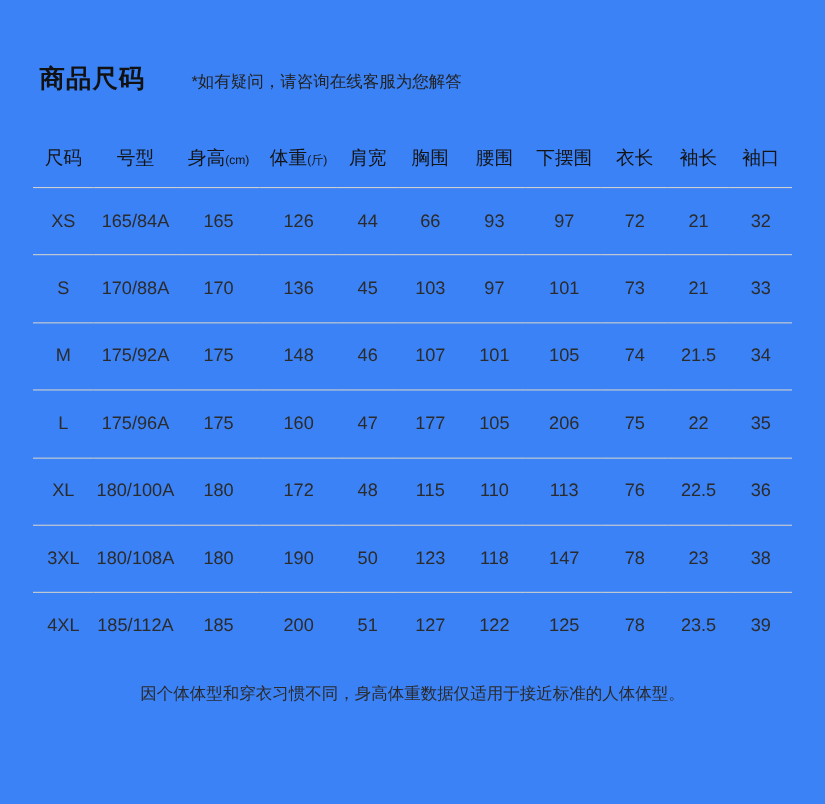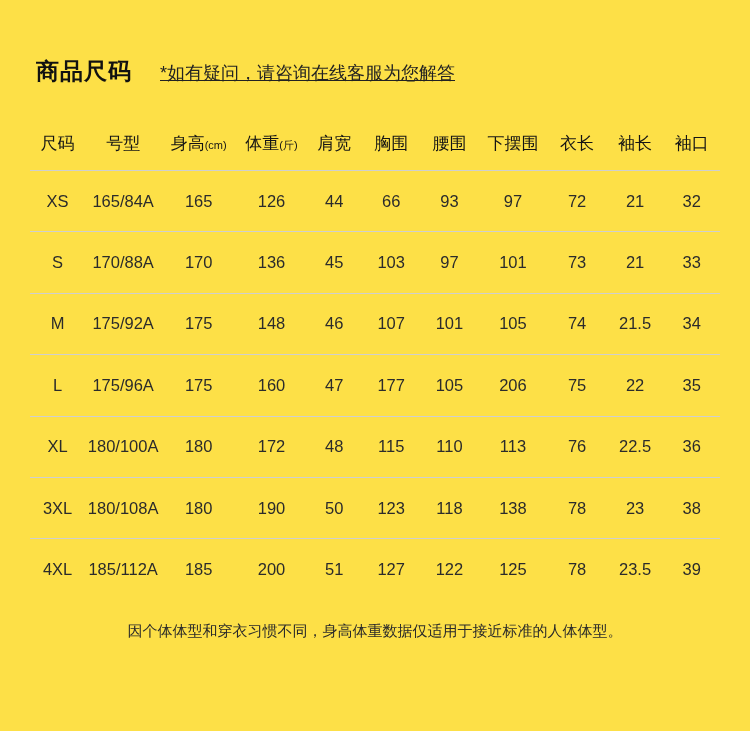--- a/index.html
+++ b/index.html
@@ -1,43 +1,42 @@
 <!DOCTYPE html>
 <html><head>
 <meta charset="utf-8">
 <style>
   html, body { margin: 0; padding: 0; }
   .page {
     position: relative;
     width: 750px;
     height: 731px;
-    background: #fde047;
+    background: #3b82f6;
     font-family: "Liberation Sans", "DejaVu Sans", sans-serif;
     color: #2b2b2b;
     overflow: hidden;
     box-sizing: border-box;
   }
   .titlebar {
     display: flex;
     align-items: baseline;
     padding: 57px 0 0 36px;
   }
   .page-title {
     margin: 0;
     font-size: 23px;
     font-weight: bold;
     color: #111111;
     letter-spacing: 1px;
     line-height: 28px;
   }
   .title-note {
-    margin-left: 28px;
-    font-size: 18px;
+    margin-left: 42px;
+    font-size: 15px;
     color: #222222;
-    text-decoration: underline;
   }
   table.size-table {
     width: 690px;
     margin: 31px 30px 0 30px;
     border-collapse: collapse;
     table-layout: fixed;
   }
   table.size-table thead th {
     height: 54px;
     padding: 0;
@@ -182,21 +181,21 @@
         <td>36</td>
       </tr>
       <tr>
         <td>3XL</td>
         <td>180/108A</td>
         <td>180</td>
         <td>190</td>
         <td>50</td>
         <td>123</td>
         <td>118</td>
-        <td>138</td>
+        <td>147</td>
         <td>78</td>
         <td>23</td>
         <td>38</td>
       </tr>
       <tr>
         <td>4XL</td>
         <td>185/112A</td>
         <td>185</td>
         <td>200</td>
         <td>51</td>

